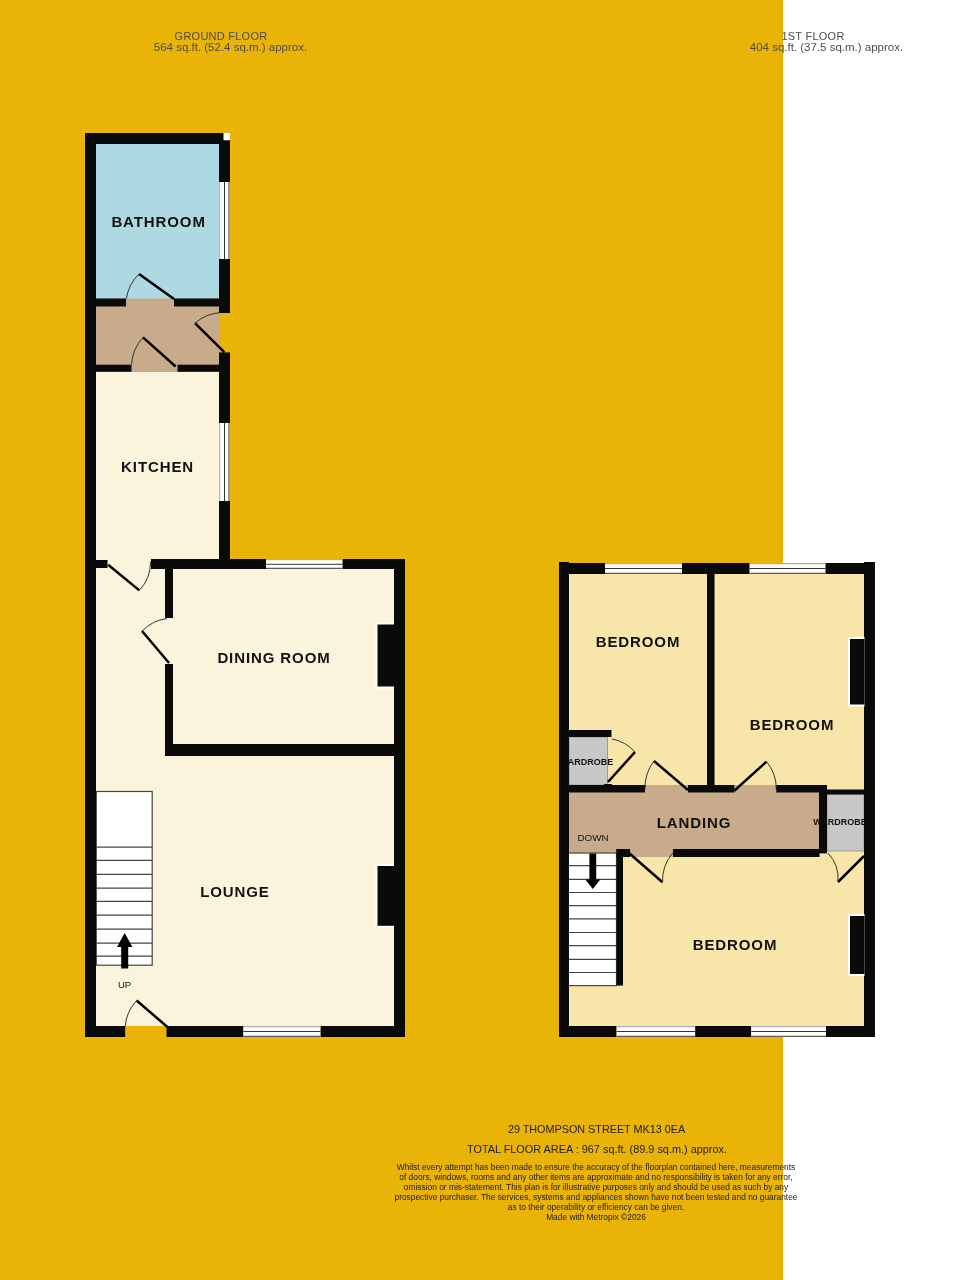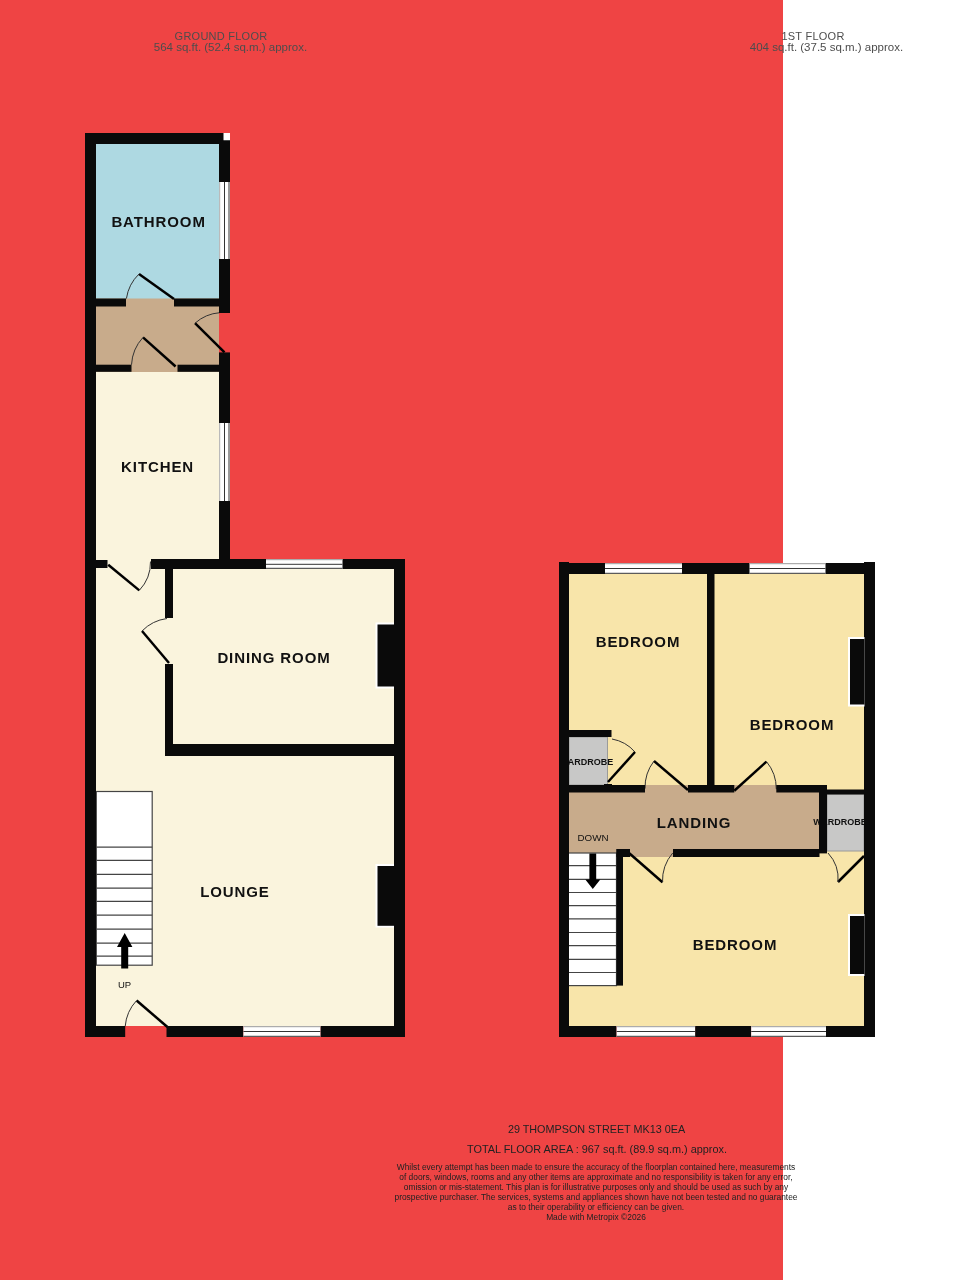--- a/index.html
+++ b/index.html
@@ -1,16 +1,16 @@
 <!DOCTYPE html>
 <html><head>
 <meta charset="utf-8">
 <style>
 html,body{margin:0;padding:0;background:#ffffff;}
-#page{position:relative;width:783px;height:1280px;background:#ef4444;font-family:"Liberation Sans",sans-serif;}
+#page{position:relative;width:783px;height:1280px;background:#eab308;font-family:"Liberation Sans",sans-serif;}
 svg{position:absolute;top:0;left:0;}
 text{font-family:"Liberation Sans",sans-serif;}
 .room{font-weight:bold;font-size:15px;fill:#111111;letter-spacing:0.9px;}
 </style>
 </head>
 <body>
 <div id="page">
 <svg width="963" height="1280" viewBox="0 0 963 1280">
 
 <g>

